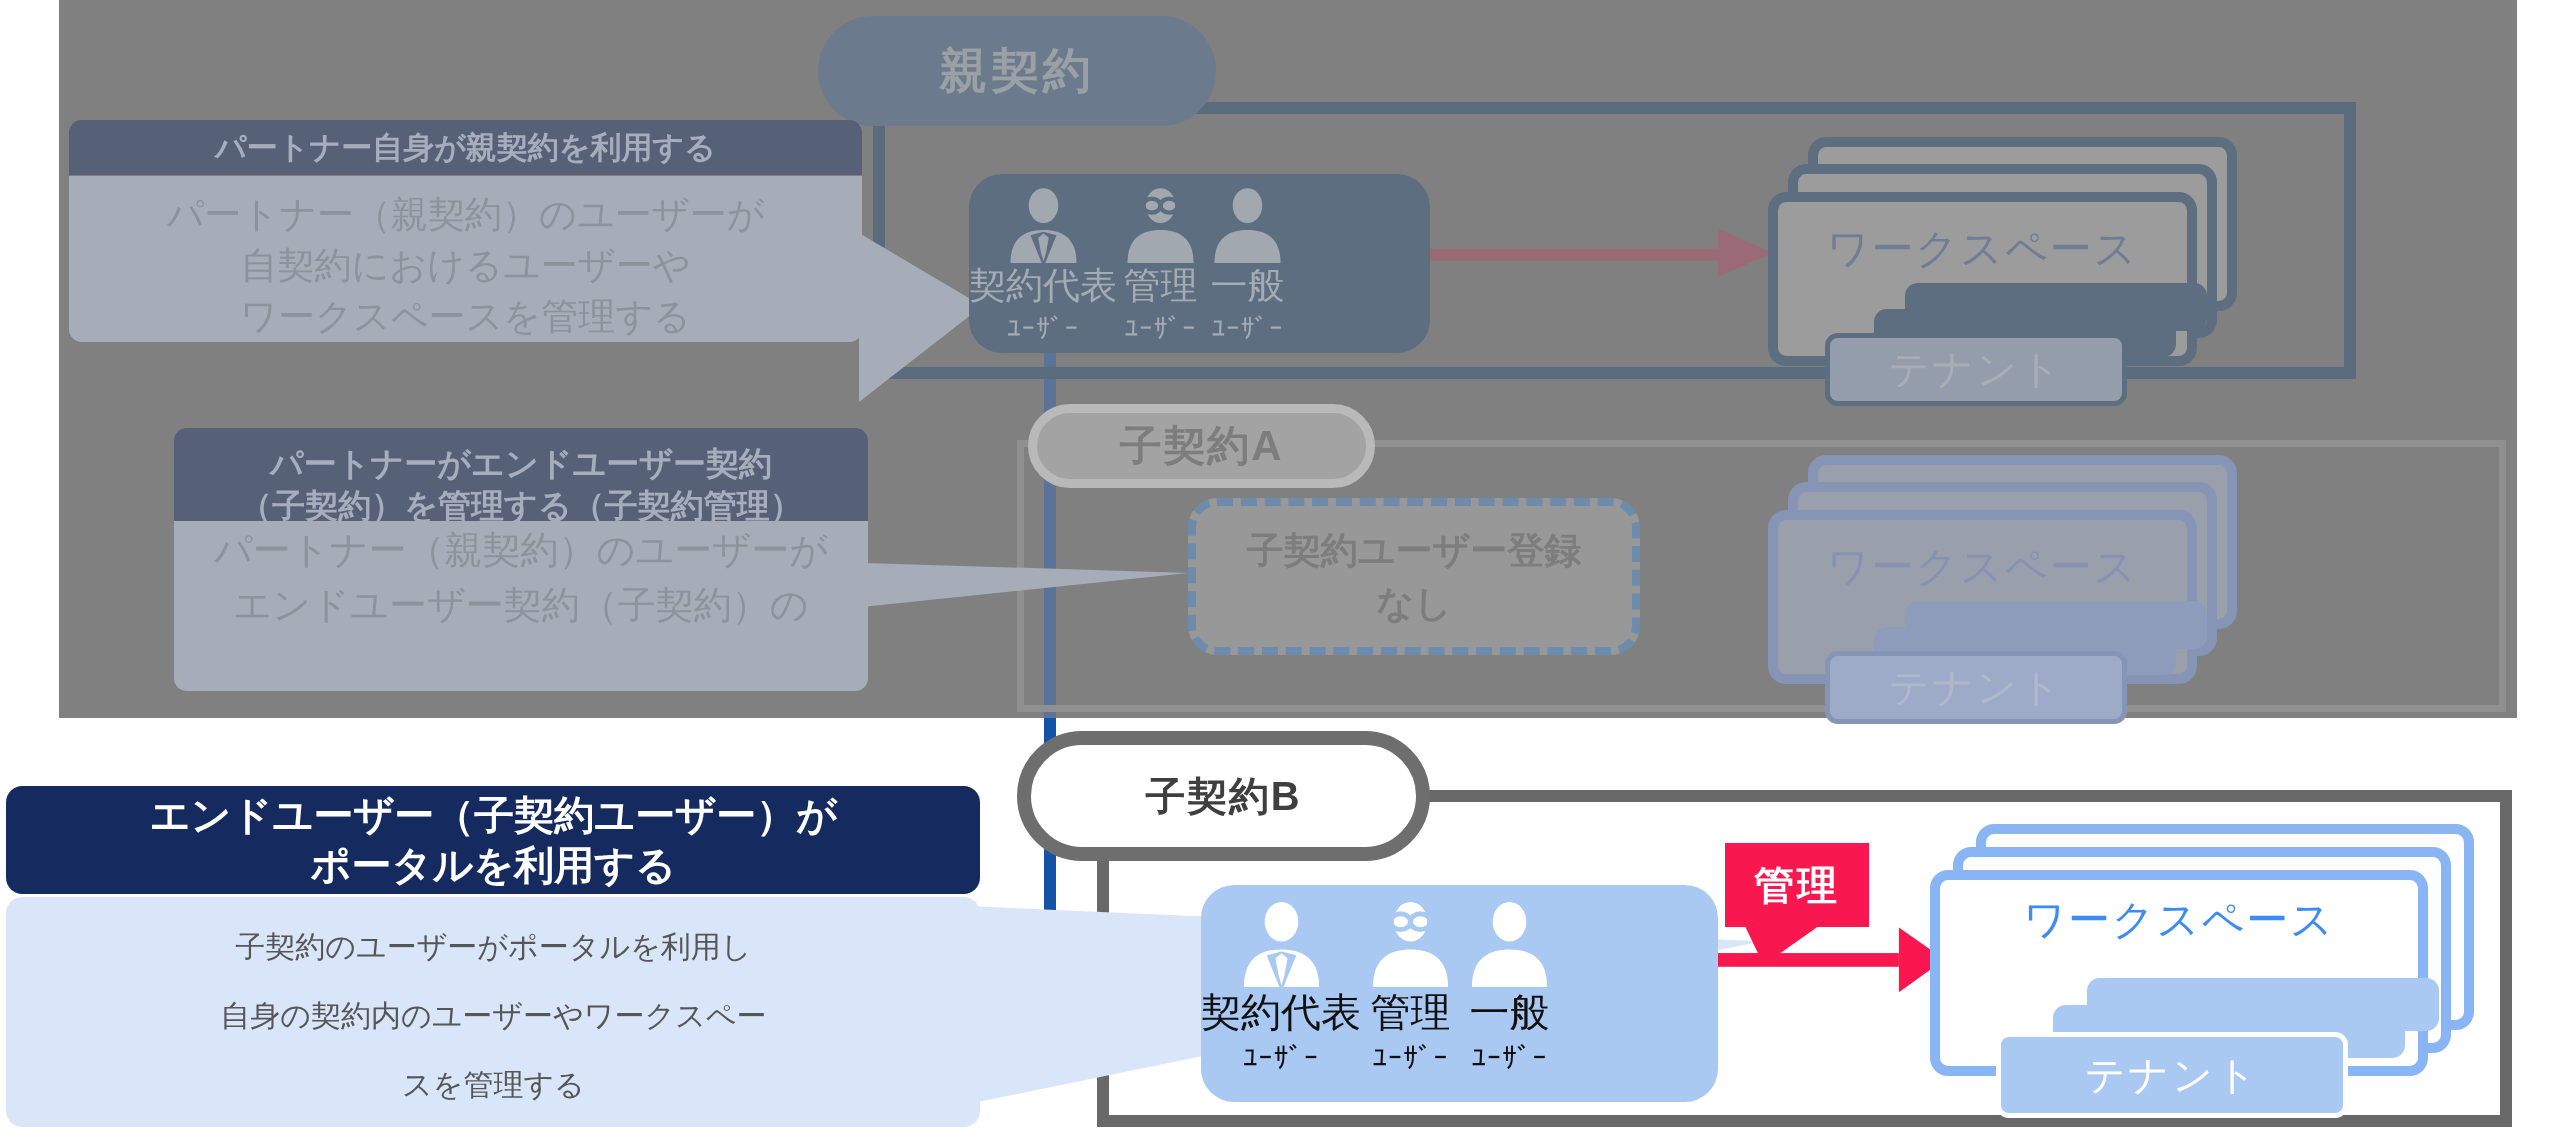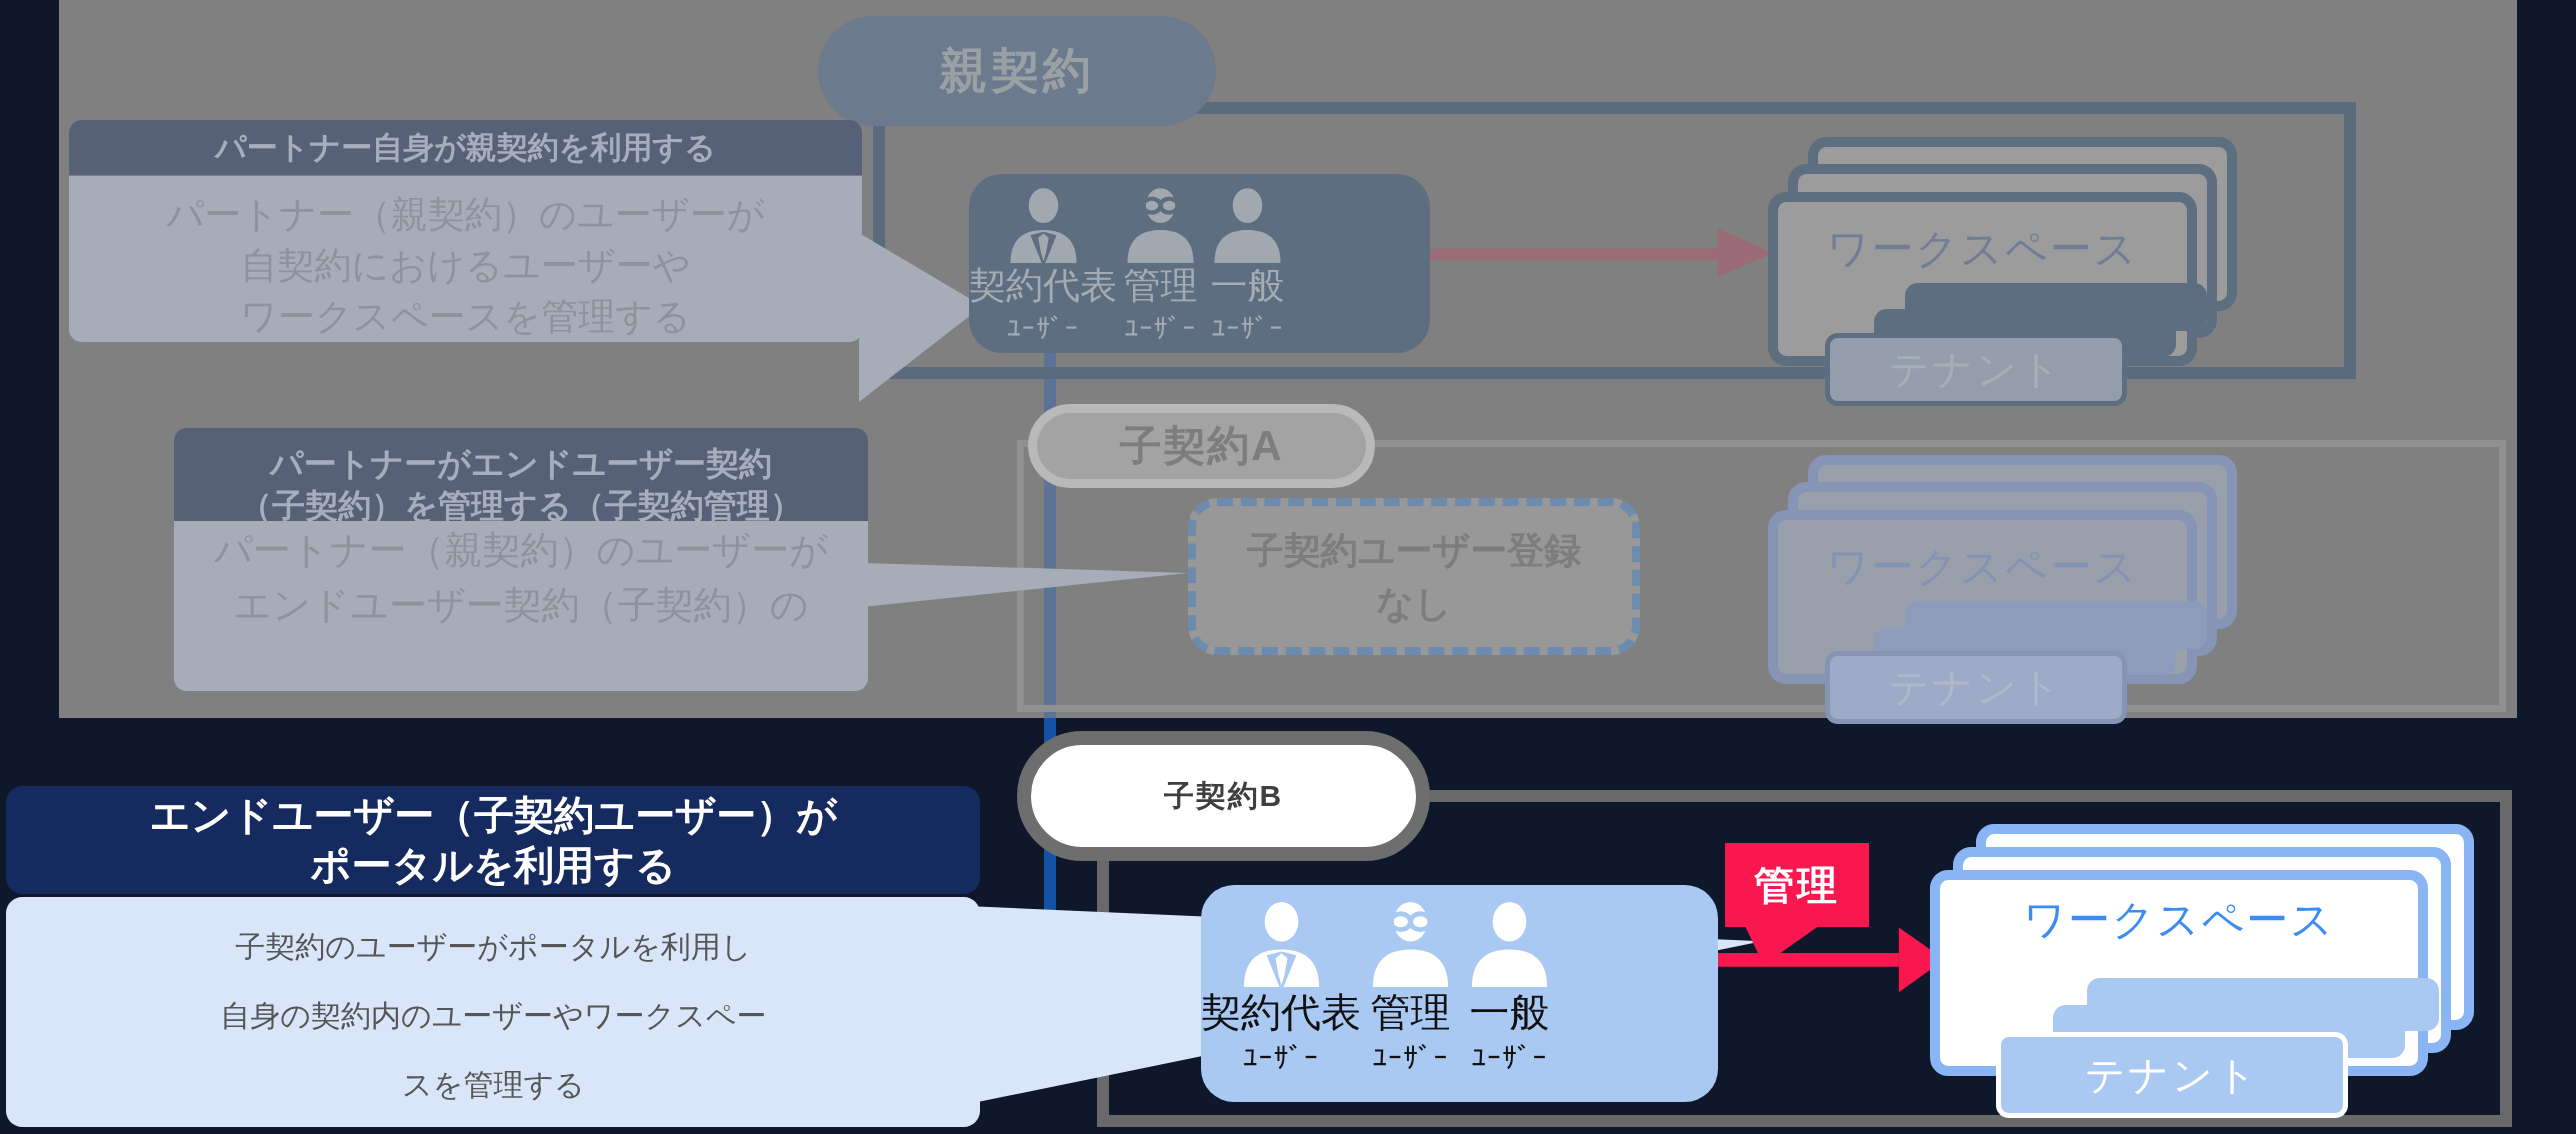--- a/index.html
+++ b/index.html
@@ -1,36 +1,36 @@
 <!DOCTYPE html>
 <html style="font-size:14.6px"><head>
 <meta charset="utf-8">
 <style>
   html,body{margin:0;padding:0;background:#000;}
-  #stage{position:relative;width:2576px;height:1134px;background:#0f172a;overflow:hidden;
+  #stage{position:relative;width:2576px;height:1134px;background:#ffffff;overflow:hidden;
          font-family:"Liberation Sans","DejaVu Sans",sans-serif;}
   .abs{position:absolute;box-sizing:border-box;}
 
   
   #top-panel{left:59px;top:0;width:2458px;height:718px;background:#808080;}
 
   
   .frame{border-style:solid;background:transparent;}
   #parent-frame{left:873px;top:102px;width:1483px;height:277px;border-width:12px;border-color:#5a6b7e;}
   #childA-frame{left:1017px;top:440px;width:1489px;height:272px;border-width:7.3px;border-color:#909090;}
   #childB-frame{left:1097px;top:790px;width:1415px;height:337px;border-width:12.8px;border-color:#696969;}
 
   
   .bubble{display:flex;align-items:center;justify-content:center;font-weight:bold;}
   #parent-bubble{left:818px;top:16.4px;width:398px;height:110px;border-radius:55px;background:#6b7a8c;
                  color:#9aa0a4;font-size:48px;letter-spacing:3.7px;}
   #childA-bubble{left:1028px;top:404px;width:347px;height:84px;border-radius:42px;background:#a3a3a3;
                  border:9.1px solid #b9b9b9;color:#7d7d7d;font-size:42px;letter-spacing:1.8px;}
   #childB-bubble{left:1017px;top:731px;width:413px;height:130px;border-radius:65px;background:#fff;
-                 border:14.6px solid #6e6e6e;color:#3f3f3f;font-size:30px;letter-spacing:1.8px;}
+                 border:14.6px solid #6e6e6e;color:#3f3f3f;font-size:40px;letter-spacing:1.8px;}
 
   
   .co-title{display:flex;flex-direction:column;align-items:center;justify-content:center;font-weight:bold;text-align:center;}
   .co-body{text-align:center;}
   #co1-title{left:69px;top:120px;width:793px;height:55px;background:#566077;border-radius:12.8px 12.8px 0 0;
              color:#a6adbc;font-size:31px;}
   #co1-body{left:69px;top:176px;width:793px;height:166px;background:#a6adb8;border-radius:0 0 12.8px 12.8px;
             color:#8e929a;font-size:37px;line-height:51px;padding-top:12.8px;}
   #co2-title{left:174px;top:428px;width:694px;height:113px;background:#566077;border-radius:12.8px 12.8px 0 0;
              color:#a6adbc;font-size:33px;line-height:42px;}

